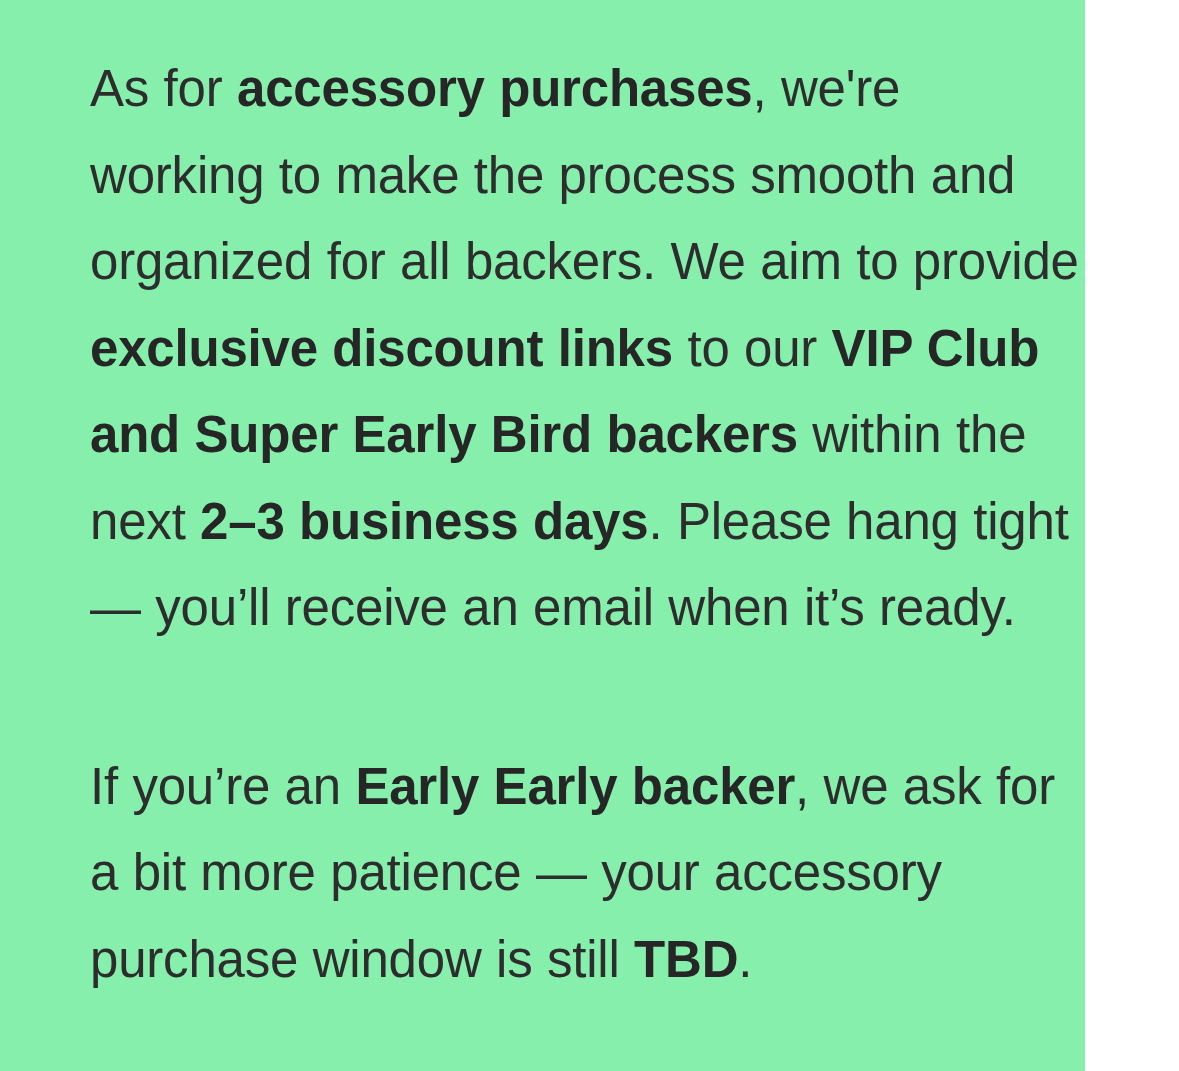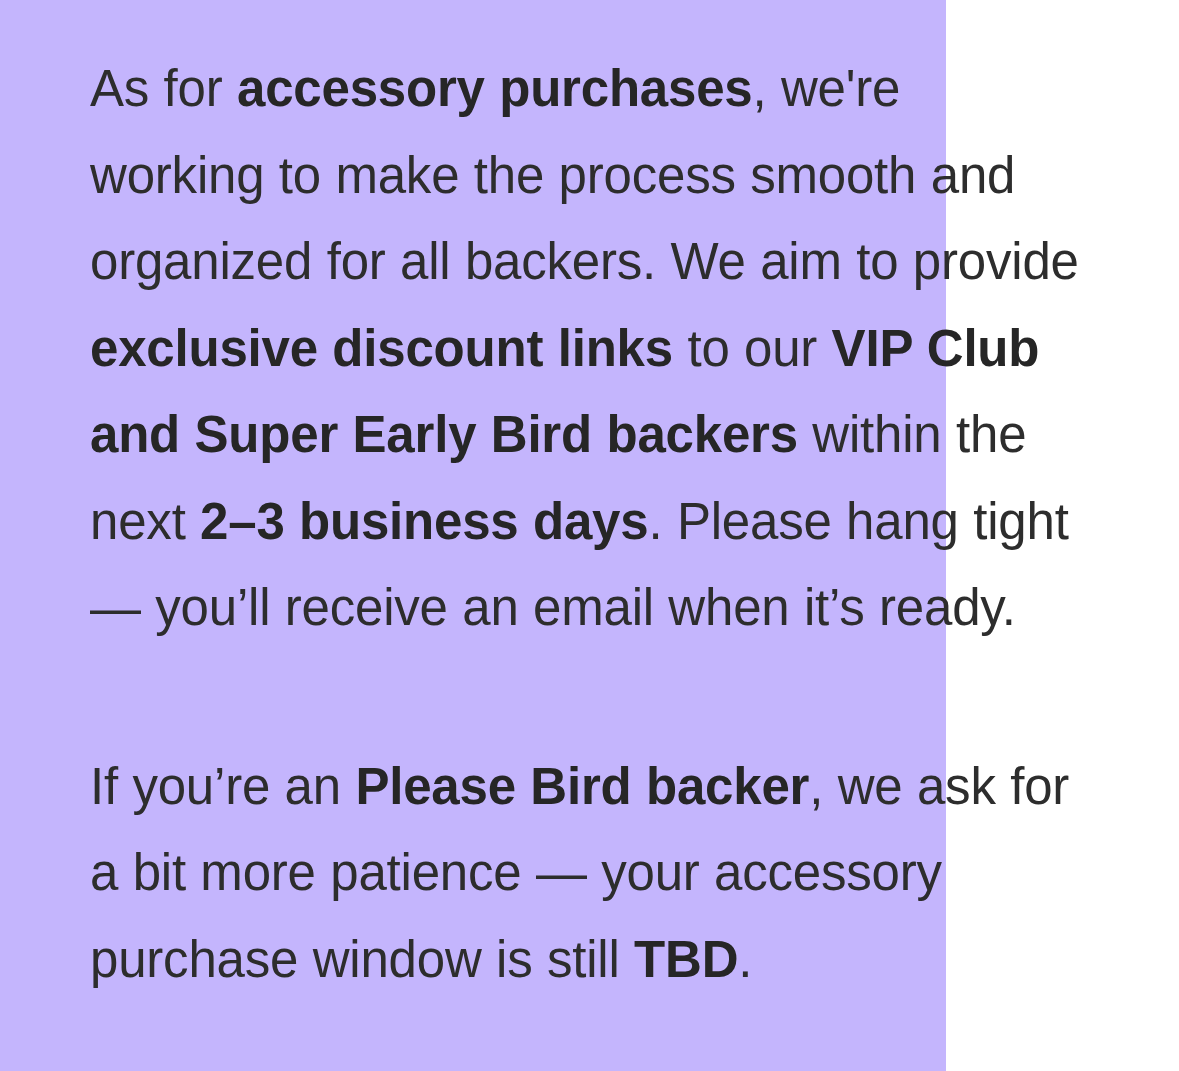--- a/index.html
+++ b/index.html
@@ -8,23 +8,23 @@
     background: #ffffff;
   }
   body {
     width: 1179px;
     height: 1071px;
     font-family: "Liberation Sans", sans-serif;
     overflow: hidden;
   }
   #page {
     position: relative;
-    width: 946px;
+    width: 1085px;
     height: 1071px;
-    background: #c4b5fd;
+    background: #86efac;
   }
   #article {
     position: absolute;
     left: 90px;
     top: 46px;
     width: 995px;
   }
   .para {
     margin: 0;
     font-size: 51px;
@@ -46,16 +46,16 @@
   .run { white-space: pre-wrap; }
 </style>
 </head>
 <body>
 
 <div id="page">
   <div id="article">
 
     <p class="para"><span class="run">As for </span><b class="run">accessory purchases</b><span class="run">, we're working to make the process smooth and organized for all backers. We aim to provide </span><b class="run">exclusive discount links</b><span class="run"> to our </span><b class="run">VIP Club and Super Early Bird backers</b><span class="run"> within the next </span><b class="run">2–3 business days</b><span class="run">. Please hang tight — you’ll receive an email when it’s ready.</span></p>
 
-    <p class="para"><span class="run">If you’re an </span><b class="run">Please Bird backer</b><span class="run">, we ask for a bit more patience — your accessory purchase window is still </span><b class="run">TBD</b><span class="run">.</span></p>
+    <p class="para"><span class="run">If you’re an </span><b class="run">Early Early backer</b><span class="run">, we ask for a bit more patience — your accessory purchase window is still </span><b class="run">TBD</b><span class="run">.</span></p>
 
   </div>
 </div>
 
 </body></html>

